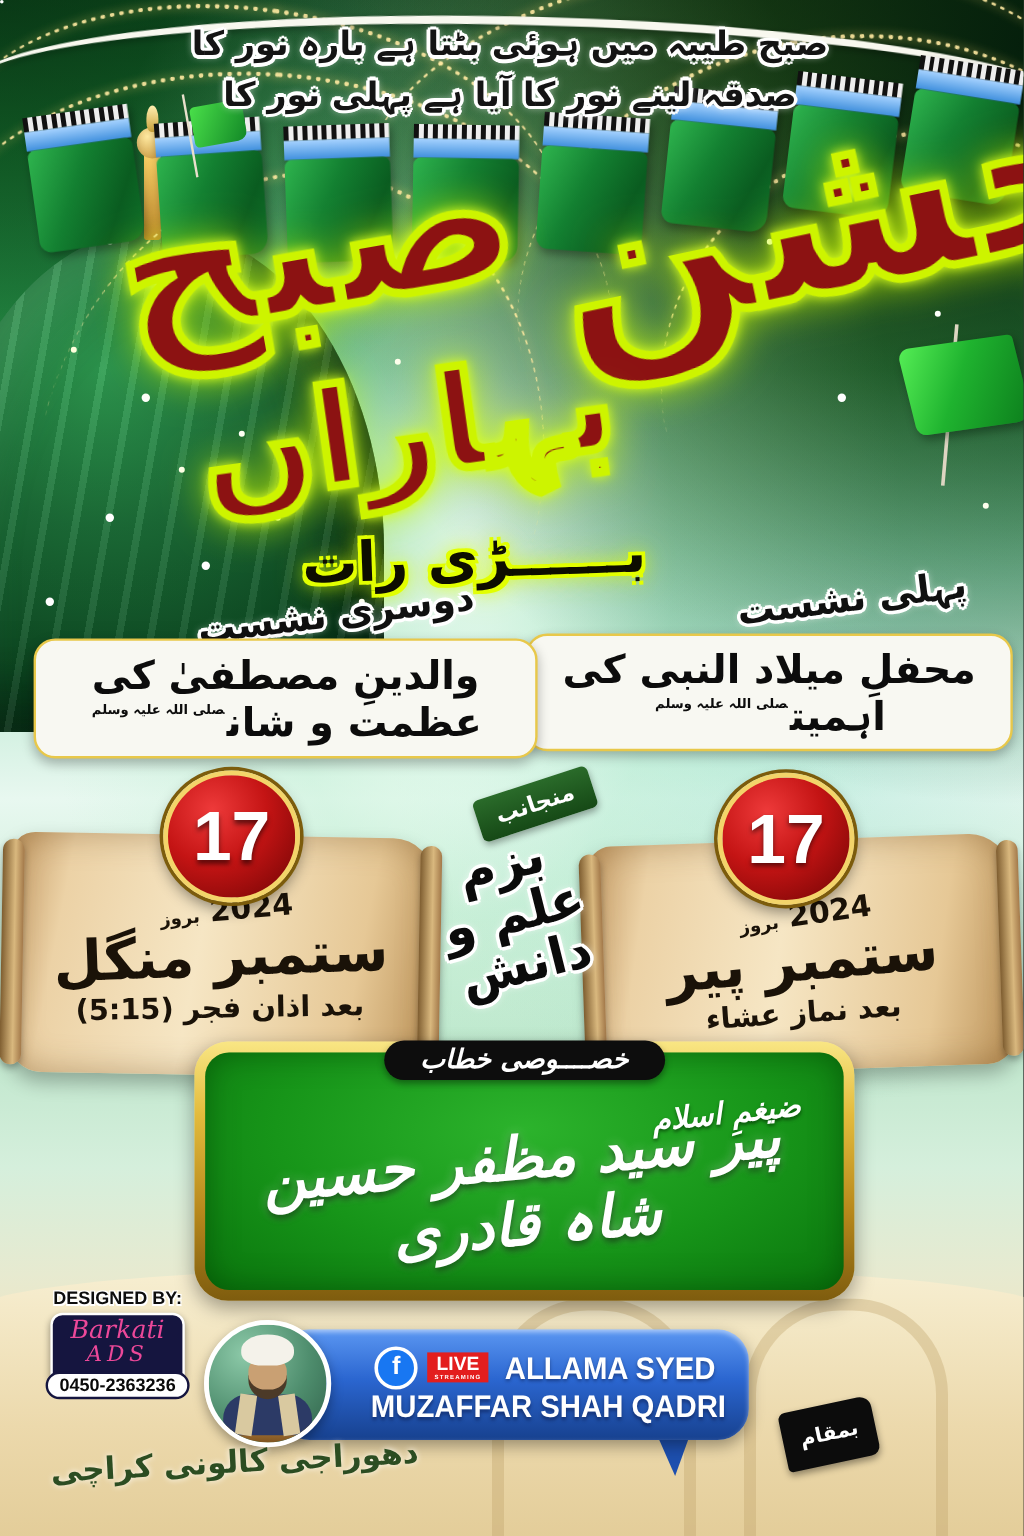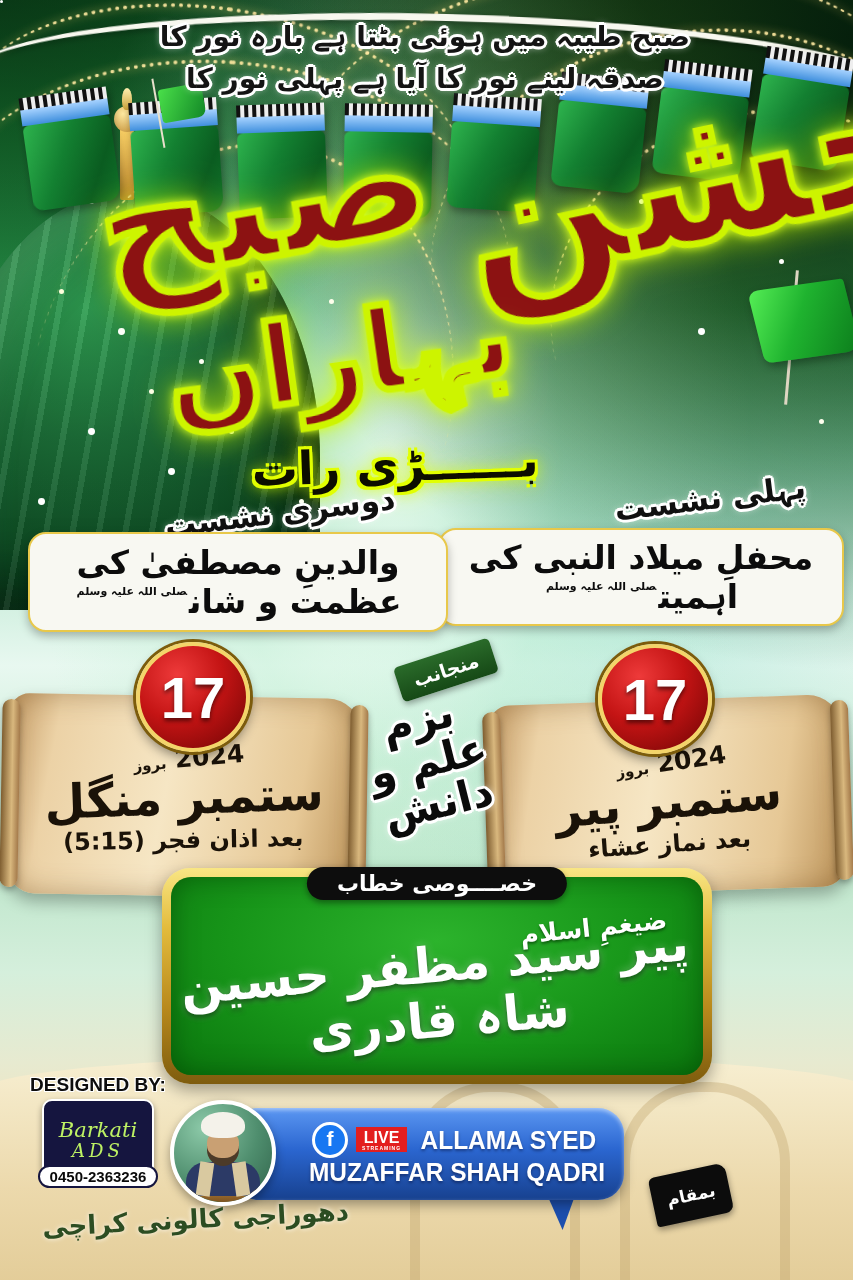--- a/index.html
+++ b/index.html
@@ -100,41 +100,41 @@
     display:flex;align-items:center;justify-content:center;color:#fff;font-size:19px;font-weight:bold;
     box-shadow:0 3px 6px rgba(0,0,0,.35);}
   .org-name{position:absolute;left:338px;top:698px;width:180px;z-index:15;text-align:center;
     color:#0b0b0b;font-size:42px;font-weight:900;line-height:1.02;transform:rotate(-14deg);}
   
   .gold-frame{position:absolute;left:162px;top:868px;width:550px;height:216px;z-index:16;border-radius:28px;
     background:linear-gradient(180deg,#f9e684 0%,#e3bb3c 28%,#b8891c 65%,#7e5c0e 100%);
     box-shadow:0 6px 16px rgba(0,0,0,.35);padding:9px;box-sizing:border-box;}
   .green-inner{width:100%;height:100%;border-radius:20px;position:relative;
     background:radial-gradient(ellipse at 50% 32%,#2cb32c 0%,#179519 55%,#0a750d 100%);
-    box-shadow:inset 0 0 26px rgba(0,60,0,.5);}
+    box-shadow:inset 0 0 26px rgba(0,60,0,.5);font-style:italic;}
   .khitab-pill{position:absolute;left:50%;top:-10px;transform:translateX(-50%);z-index:17;
     background:#0d0d0d;color:#fff;border-radius:20px;padding:4px 30px;font-size:22px;font-weight:bold;
     box-shadow:0 3px 6px rgba(0,0,0,.4);white-space:nowrap;}
   .honorific{position:absolute;right:36px;top:36px;color:#fff;font-size:25px;font-weight:bold;
     transform:rotate(-6deg);text-shadow:0 2px 3px rgba(0,40,0,.6);}
   .speaker-name{position:absolute;left:10px;right:10px;top:62px;color:#fff;font-size:49px;font-weight:900;
     text-align:center;line-height:1.12;transform:rotate(-5deg);
     text-shadow:0 3px 5px rgba(0,45,0,.65),0 0 10px rgba(255,255,255,.35);}
   
   .bg-bottom{position:absolute;left:-20px;right:-20px;top:1056px;height:240px;z-index:5;
     background:linear-gradient(180deg,#f7efd2 0%,#ecd9ac 55%,#e2cb96 100%);
     border-radius:45% 45% 0 0/36px 36px 0 0;}
   .bg-bottom:before,.bg-bottom:after{content:"";position:absolute;top:26px;width:150px;height:220px;
     border:10px solid rgba(190,160,105,.35);border-bottom:0;border-radius:80px 80px 0 0;}
   .bg-bottom:before{left:430px;} .bg-bottom:after{left:640px;}
   .designed{position:absolute;left:28px;top:1074px;z-index:30;width:140px;text-align:center;}
-  .designed .hd{font-family:"Liberation Sans",sans-serif;font-weight:bold;font-size:19px;color:#0d0d0d;
+  .designed .hd{font-family:"Liberation Sans",sans-serif;font-weight:bold;font-size:15px;color:#0d0d0d;
     text-shadow:-1px -1px 0 #fff,1px -1px 0 #fff,-1px 1px 0 #fff,1px 1px 0 #fff;}
   .barkati-box{margin:3px auto 0;width:108px;background:#15153f;border:2px solid #fff;border-radius:10px;
-    padding:17px 0 14px;box-shadow:0 3px 6px rgba(0,0,0,.4);color:#bef264;}
+    padding:0 0 14px;box-shadow:0 3px 6px rgba(0,0,0,.4);color:#ec4899;}
   .barkati-box .nm{font-family:"DejaVu Serif",serif;font-style:italic;font-size:21px;}
   .barkati-box .ads{font-family:"DejaVu Serif",serif;font-style:italic;font-size:18px;letter-spacing:4px;margin-top:-2px;}
   .phone-pill{position:relative;margin:-12px auto 0;width:116px;background:#fff;border:2px solid #15153f;
     border-radius:12px;font-family:"Liberation Sans",sans-serif;font-weight:bold;font-size:15px;color:#0a0a0a;
     padding:1px 0;}
   
   .photo{position:absolute;left:170px;top:1100px;width:98px;height:98px;border-radius:50%;z-index:31;
     border:4px solid #fff;box-shadow:0 4px 10px rgba(0,0,0,.35);overflow:hidden;
     background:radial-gradient(circle at 30% 25%,#8cc9a8 0%,#4e8d6d 55%,#2e5f48 100%);}
   .photo .turban{position:absolute;left:27px;top:8px;width:44px;height:26px;background:#f4f2ea;border-radius:50% 50% 40% 40%;}

